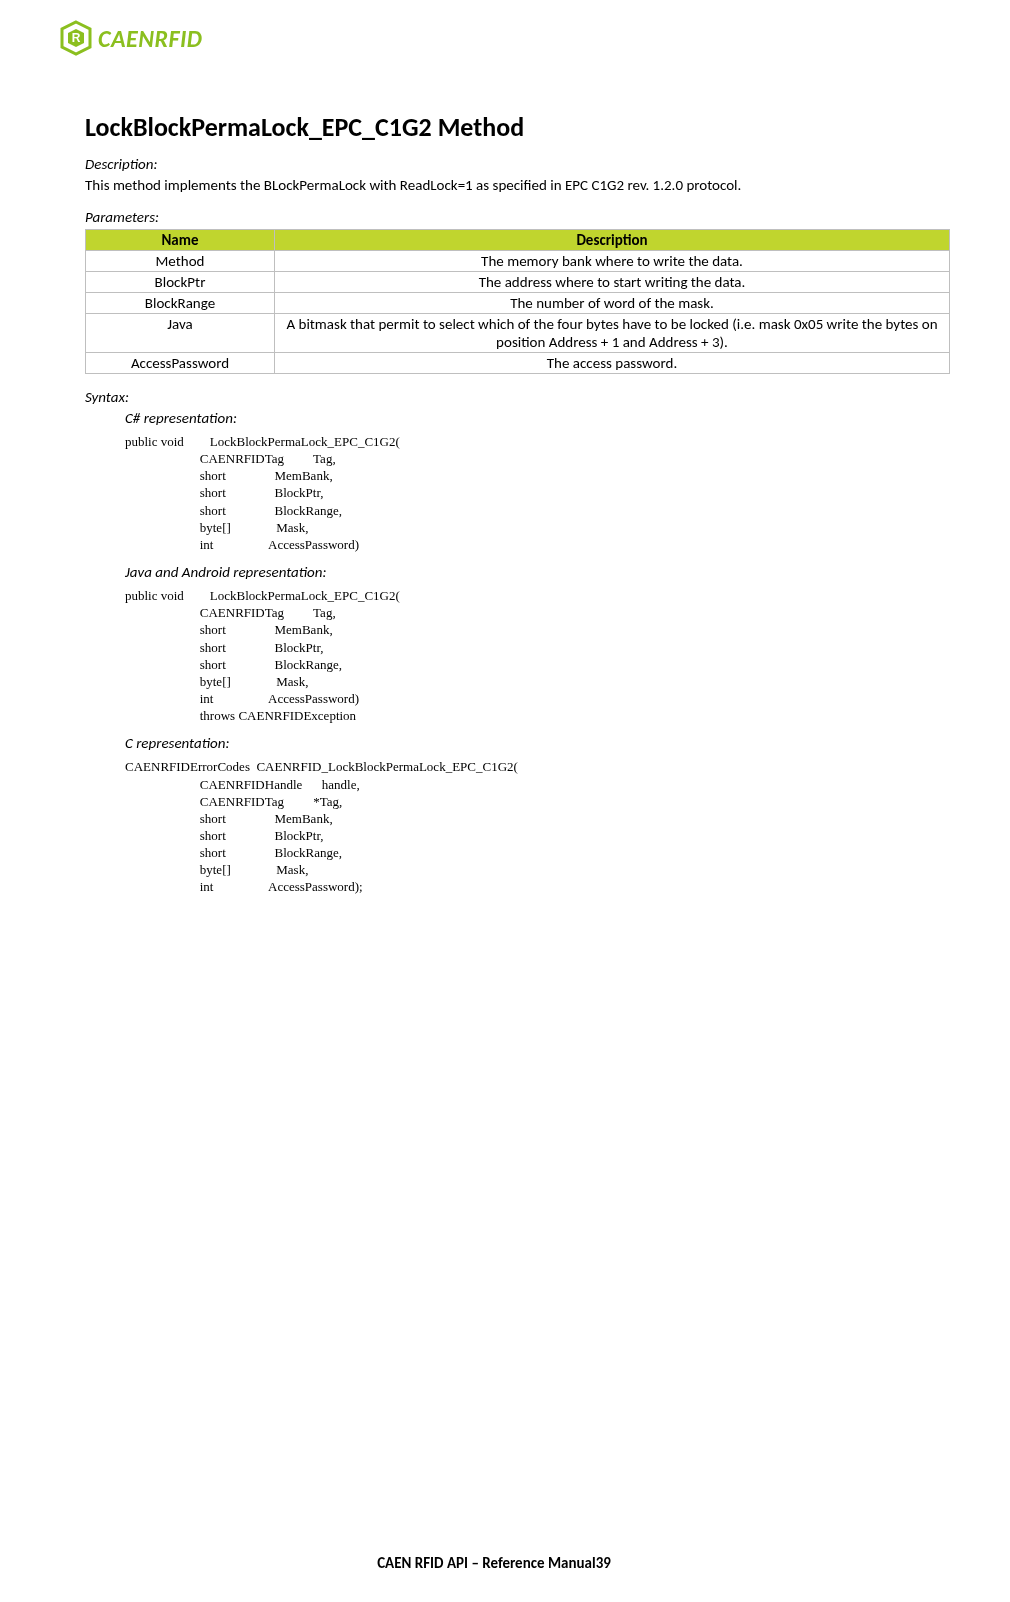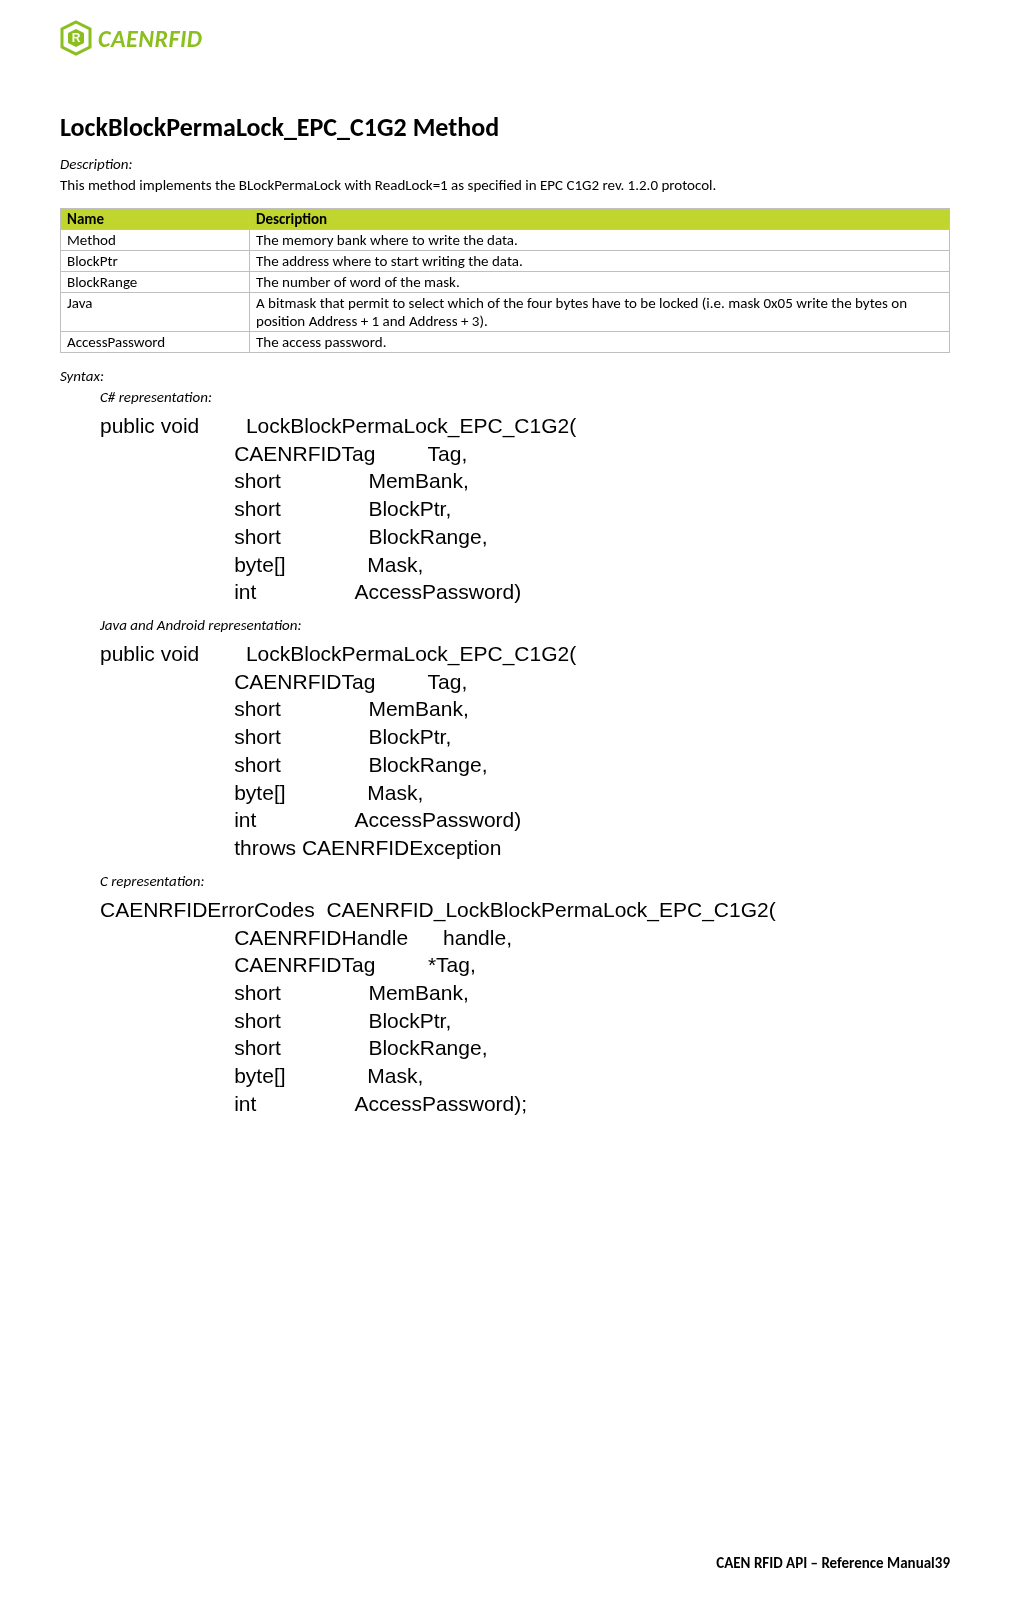--- a/index.html
+++ b/index.html
@@ -1,50 +1,51 @@
 <!DOCTYPE html>
 <html><head>
 <meta charset="utf-8">
 <style>
 html,body{margin:0;padding:0;background:#fff;color:#000;font-family:Calibri,Arial,sans-serif;font-size:15px}
 .page{width:1010px;height:1602px;box-sizing:border-box;padding:20px 60px 40px 60px;position:relative}
 .logo{display:flex;align-items:center;gap:6px;color:#8bbf1f}
 .logo svg{display:block}
 .brand{font-size:24px;font-weight:800;letter-spacing:0.5px;font-style:italic}
-.content{margin-right:0}
+.content{margin-left:25px;margin-right:0}
 .h2{font-size:26px;font-weight:700;margin:55px 0 12px 0}
 .label-i{font-style:italic;font-weight:400;font-size:15px;margin:3px 0}
 .body-text{font-size:15px;margin:1px 0 14px 0}
 table{border-collapse:collapse;width:100%;font-size:15px;margin:2px 0 14px 0}
-th,td{border:1px solid #bfbfbf;text-align:left;padding:1px 6px;vertical-align:top;font-weight:400}
+th,td{border:1px solid #bfbfbf;text-align:center;padding:1px 6px;vertical-align:top;font-weight:400}
 th{background:#c0d52e;font-weight:700}
 .col1{width:176px}
 .sub{margin-left:40px}
-pre{font-family:Liberation Sans, sans-serif;font-size:21px;margin:6px 0 10px 40px;white-space:pre;line-height:1.32}
-.footer{position:absolute;bottom:30px;left:0;right:0;display:flex;justify-content:flex-end;font-size:15px;font-weight:700;padding:0 60px 0 38px}
+pre{font-family:Liberation Serif, serif;font-size:13px;margin:6px 0 10px 40px;white-space:pre;line-height:1.32}
+.footer{position:absolute;bottom:30px;left:0;right:0;display:flex;justify-content:center;font-size:15px;font-weight:700;padding:0 60px 0 38px}
 </style>
 </head>
 <body>
 
 <div class="page">
   <div class="logo">
     <svg width="32" height="36" viewBox="0 0 32 36">
       <polygon points="16,2 30,9 30,27 16,34 2,27 2,9" fill="none" stroke="#8bbf1f" stroke-width="3"></polygon>
       <polygon points="16,9 24,13 24,23 16,27 8,23 8,13" fill="#8bbf1f"></polygon>
       <text x="16" y="22" text-anchor="middle" font-size="12" font-weight="bold" fill="#fff" font-family="Arial">R</text>
     </svg>
     <span class="brand">CAENRFID</span>
   </div>
 
   <div class="content">
     <div class="h2">LockBlockPermaLock_EPC_C1G2 Method</div>
 
     <div class="label-i">Description:</div>
     <div class="body-text">This method implements the BLockPermaLock with ReadLock=1 as specified in EPC C1G2 rev. 1.2.0 protocol.</div>
 
+    <div class="label-i">Parameters:</div>
     <table>
       <tbody>
           <tr>
         <th class="col1">Name</th>
         <th>Description</th>
       </tr>
       <tr>
             <td class="col1">Method</td>
             <td>The memory bank where to write the data.</td>
           </tr>

